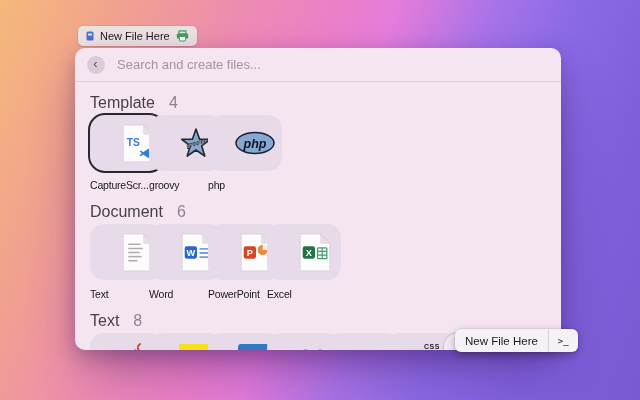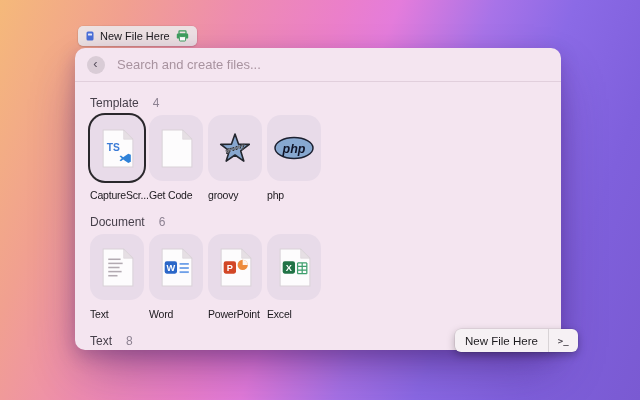--- a/index.html
+++ b/index.html
@@ -34,28 +34,28 @@
     display:flex;align-items:center;justify-content:center;padding:0 1px 2px 0;cursor:pointer;
   }
   .search-input{
     flex:1;background:transparent;border:none;outline:none;
     font-size:13px;color:#b91c1c;font-family:inherit;
   }
   .search-input::placeholder{color:#a8939f;}
   .content{padding:6px 15px 0 15px;}
   .section{margin-top:8px;}
   .section + .section{margin-top:13px;}
-  .sec-head{display:flex;align-items:flex-end;gap:14px;font-size:12px;line-height:14px;}
+  .sec-head{display:flex;align-items:flex-end;gap:14px;font-size:16px;line-height:14px;}
   .sec-name{color:#47404b;font-weight:500;}
   .sec-count{color:#8d8292;}
   .row{display:flex;gap:5px;margin-top:5px;}
   .item{width:54px;flex:0 0 auto;}
   .tile{
-    width:54px;height:66px;border-radius:14px;background:#e8dbe9;
-    display:flex;align-items:center;justify-content:center;cursor:pointer;
+    width:54px;height:56px;border-radius:14px;background:#e8dbe9;
+    display:flex;align-items:center;justify-content:center;cursor:pointer;padding-left:20px;
   }
   .tile.selected{box-shadow:0 0 0 2px #2a282c;border-radius:15px;}
   .tile.hovered{background:#f1e8f1;box-shadow:0 0 0 1px #cdc0cc;}
   .label{
     margin-top:8px;font-size:10.5px;line-height:13px;color:#1b181d;
     white-space:nowrap;overflow:hidden;width:62px;letter-spacing:-.2px;
   }
   .icon{display:flex;align-items:center;justify-content:center;}
   .badge{display:flex;flex-direction:column;align-items:center;}
   .badge-word{font-size:7px;font-weight:800;color:#1a1a22;letter-spacing:.5px;line-height:8px;margin-bottom:1px;}
@@ -117,31 +117,20 @@
                   <text x="13" y="21" font-size="10" font-weight="700" fill="#3b7bd6" text-anchor="middle" font-family="Liberation Sans,sans-serif">TS</text>
        <path d="M27.5 24 L30 25.2 V32 L27.5 33.2 L22.5 29.6 L20.4 31.4 L19 30.7 L21.2 28.6 L19 26.5 L20.4 25.8 L22.5 27.6 Z" fill="#2f82d8"></path>
                 </svg>
               </span>
             </div>
             <div class="label">CaptureScr...</div>
           </div>
           <div class="item">
             <div class="tile">
               <span class="icon">
-                <svg width="37" height="39" viewBox="0 0 34 38">
-    <path d="M3 1 h20 l9 9 v27 h-29 z" fill="#fdfcfd" stroke="#d9d2d8" stroke-width="1"></path>
-    <path d="M23 1 l9 9 h-9 z" fill="#e6dfe4" stroke="#d9d2d8" stroke-width="0.6"></path>
-                </svg>
-              </span>
-            </div>
-            <div class="label">Get Code</div>
-          </div>
-          <div class="item">
-            <div class="tile">
-              <span class="icon">
                 <svg width="44" height="40" viewBox="0 0 44 40">
        <polygon points="22,6 25.5,16.1 36.3,16.4 27.7,22.9 30.8,33.1 22,27 13.2,33.1 16.3,22.9 7.7,16.4 18.5,16.1" fill="#87a7cf" stroke="#23262e" stroke-width="1.6" stroke-linejoin="round"></polygon>
        <text x="22" y="22" font-size="7" font-style="italic" font-weight="700" fill="#f2f2f4" stroke="#2c2f36" stroke-width="0.5" text-anchor="middle" transform="rotate(-16 22 20)" font-family="Liberation Serif,serif">groovy</text>
                 </svg>
               </span>
             </div>
             <div class="label">groovy</div>
           </div>
           <div class="item">
             <div class="tile">

